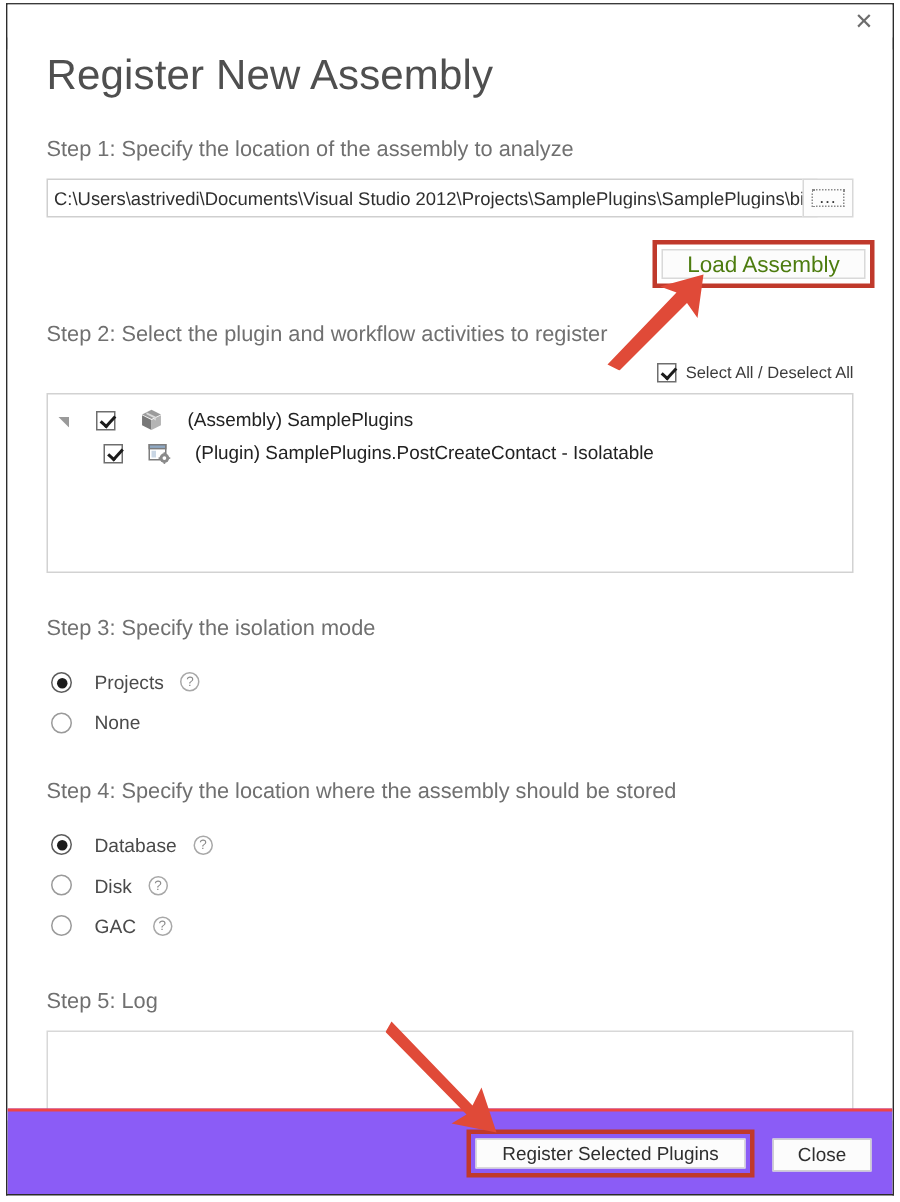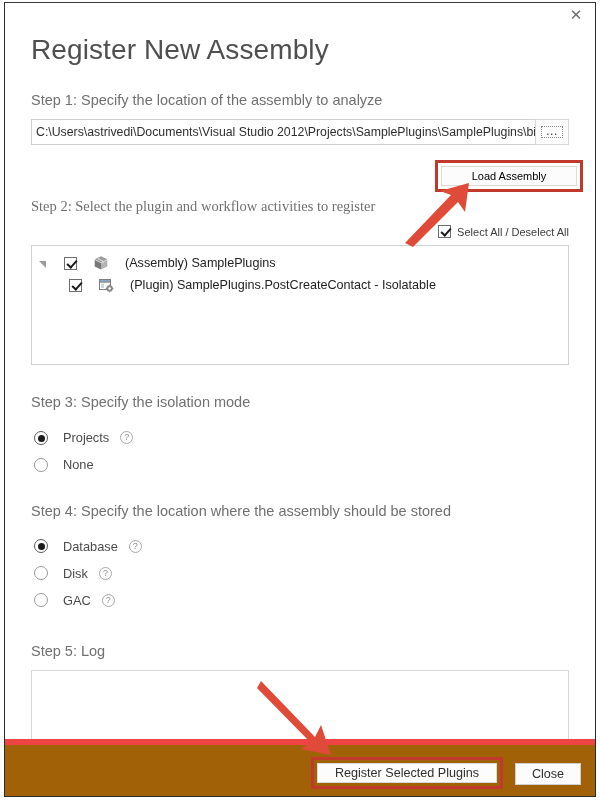--- a/index.html
+++ b/index.html
@@ -151,31 +151,31 @@
   .load-btn {
     position: absolute;
     left: 3px;
     top: 3px;
     width: 136px;
     height: 20px;
     box-sizing: border-box;
     background: #fcfcfc;
     border: 1px solid #d9d9d9;
     font-family: "Liberation Sans", sans-serif;
-    font-size: 11px;
-    color: #000000;
+    font-size: 15px;
+    color: #4d7c0f;
     cursor: pointer;
     display: flex;
     align-items: center;
     justify-content: center;
     padding: 0;
   }
 
   
-  .step2-label { margin-top: 52px; font-family: Liberation Serif, serif; }
+  .step2-label { margin-top: 69px; }
 
   .selectall-row {
     display: flex;
     align-items: center;
     justify-content: flex-end;
     margin-top: 9px;
     gap: 6px;
     position: relative;
     z-index: 5;
   }
@@ -313,22 +313,22 @@
     padding: 4px;
   }
 
   
   .footer {
     position: absolute;
     left: 0;
     bottom: 0;
     width: 100%;
     height: 57px;
-    background: #a16207;
-    border-top: 6px solid #ef4444;
+    background: #8b5cf6;
+    border-top: 2px solid #ef4444;
     box-sizing: border-box;
   }
   .register-wrap {
     position: absolute;
     right: 92px;
     top: 12px;
     width: 192px;
     height: 32px;
     border: 3px solid #c0392b;
     box-sizing: border-box;

